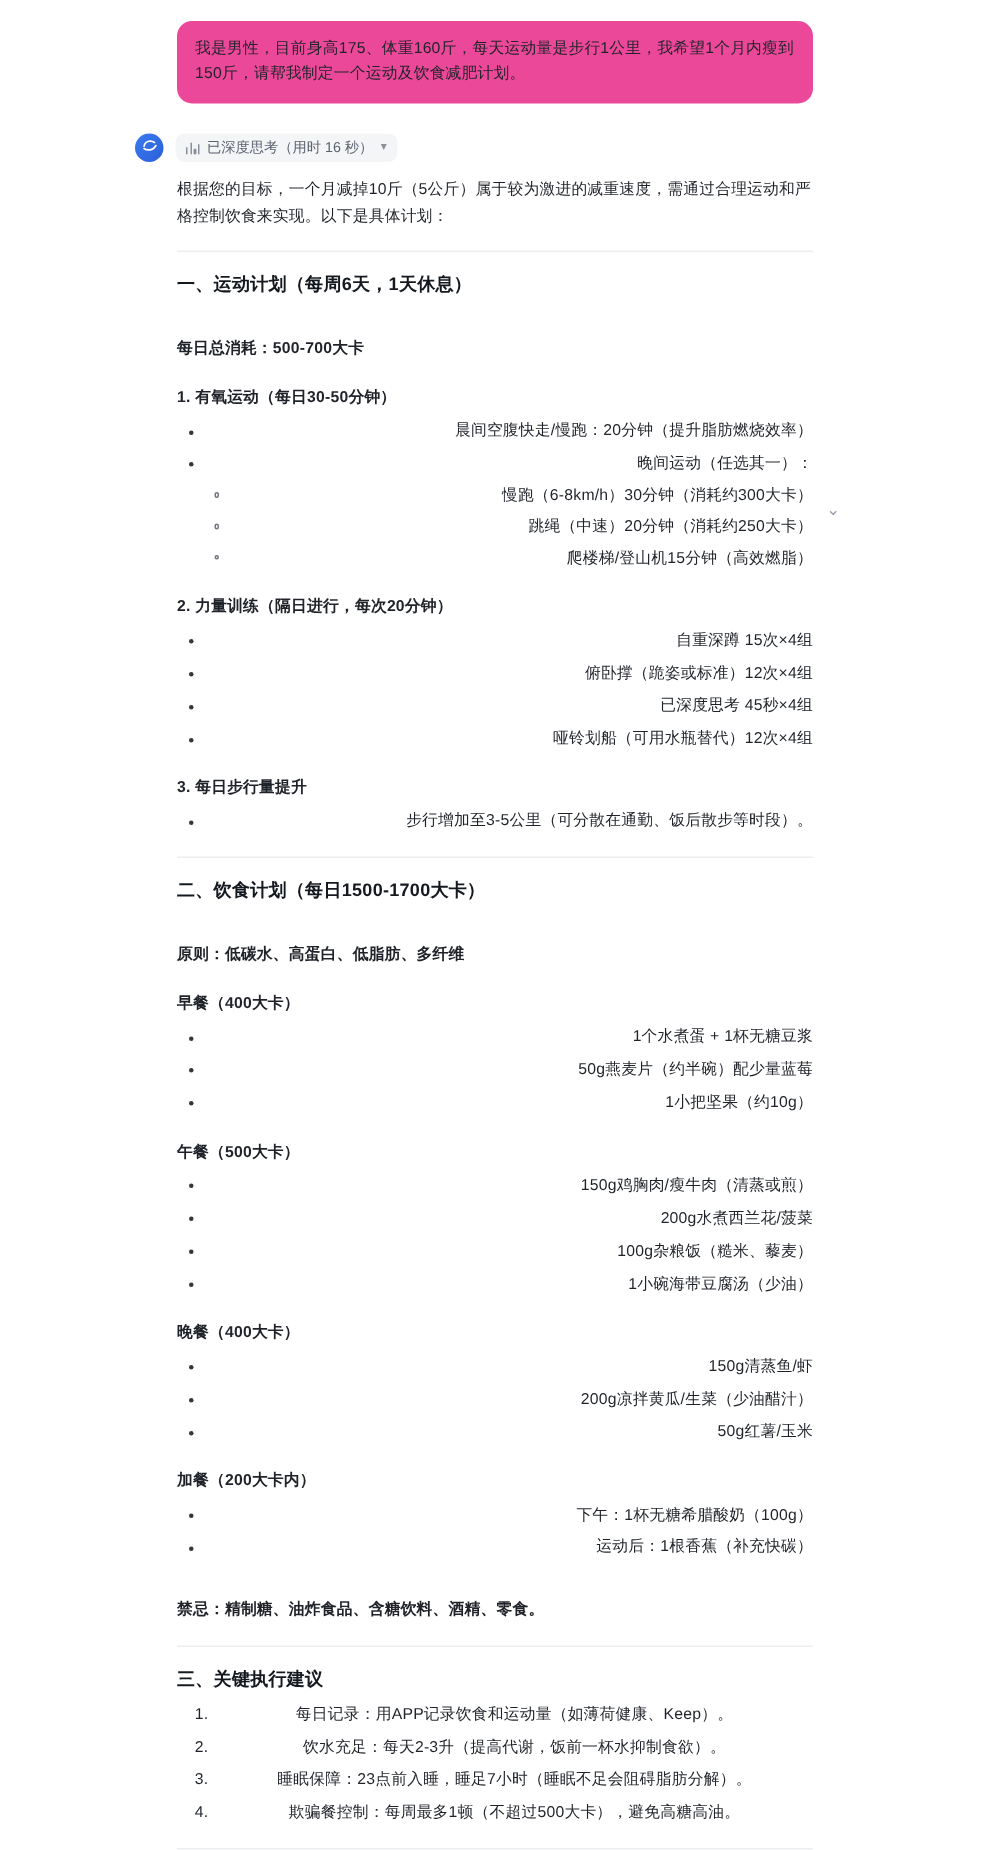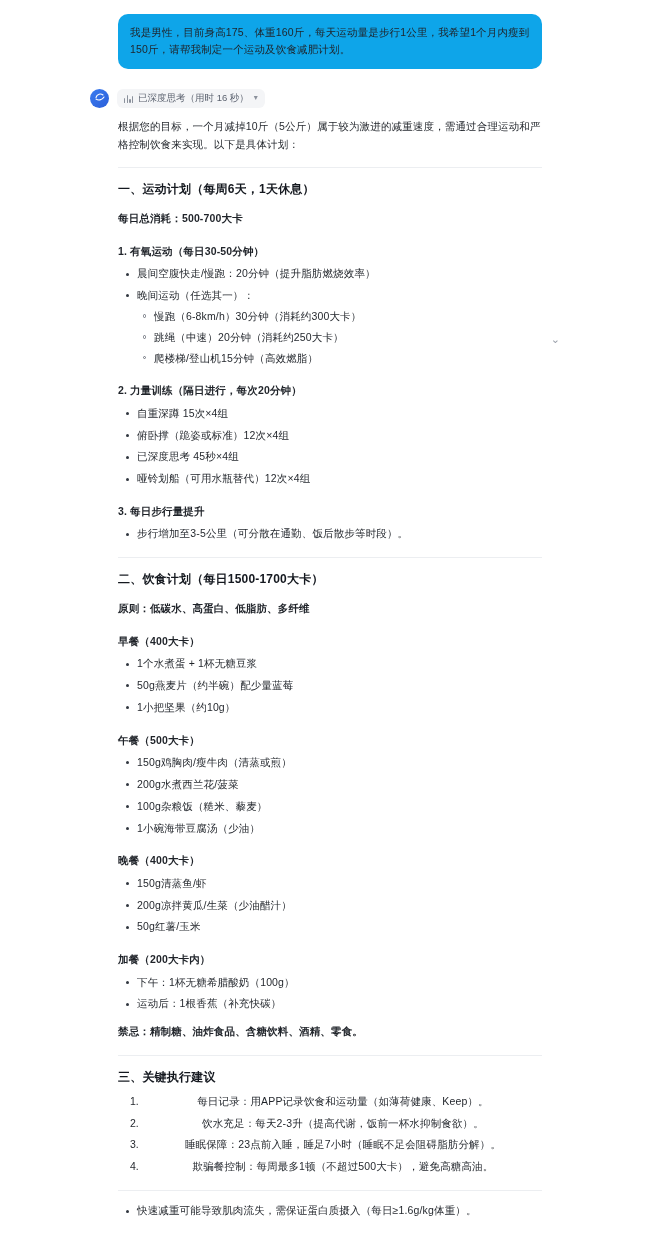--- a/index.html
+++ b/index.html
@@ -25,21 +25,21 @@
     width: 660px;
     padding: 14px 118px 0 118px;
   }
 
   
   .user-row {
     display: flex;
     justify-content: flex-start;
   }
   .user-bubble {
-    background: #0ea5e9;
+    background: #ec4899;
     border-radius: 10px;
     padding: 10px 12px;
     font-size: 10.5px;
     line-height: 1.65;
     color: #1f2329;
     max-width: 424px;
     letter-spacing: 0.15px;
   }
 
   
@@ -112,33 +112,34 @@
     letter-spacing: 0.2px;
   }
   .divider {
     border: 0;
     border-top: 1px solid #eceef1;
     margin: 14px 0 11px 0;
   }
   .bold-line {
     font-weight: bold;
     font-size: 10.5px;
-    margin-top: 9px;
+    margin-top: 23px;
     color: #1f2329;
   }
   .sub-h {
     font-weight: bold;
     font-size: 10.5px;
     margin-top: 14px;
     color: #1f2329;
   }
   ul.d1 {
     margin: 5px 0 0 0;
     padding-left: 19px;
     list-style: none;
+    text-align: right;
   }
   ul.d1 > li {
     position: relative;
     margin: 4px 0;
     font-size: 10.5px;
     line-height: 1.7;
   }
   ul.d1 > li::before {
     content: "";
     position: absolute;

